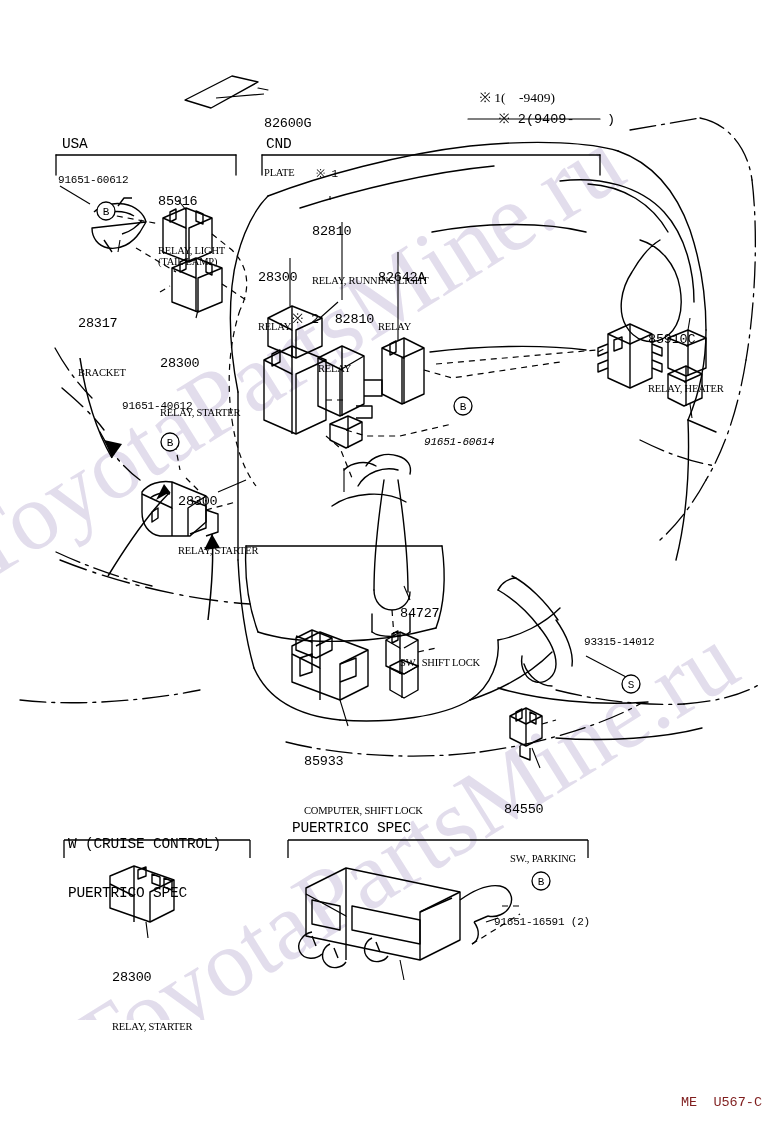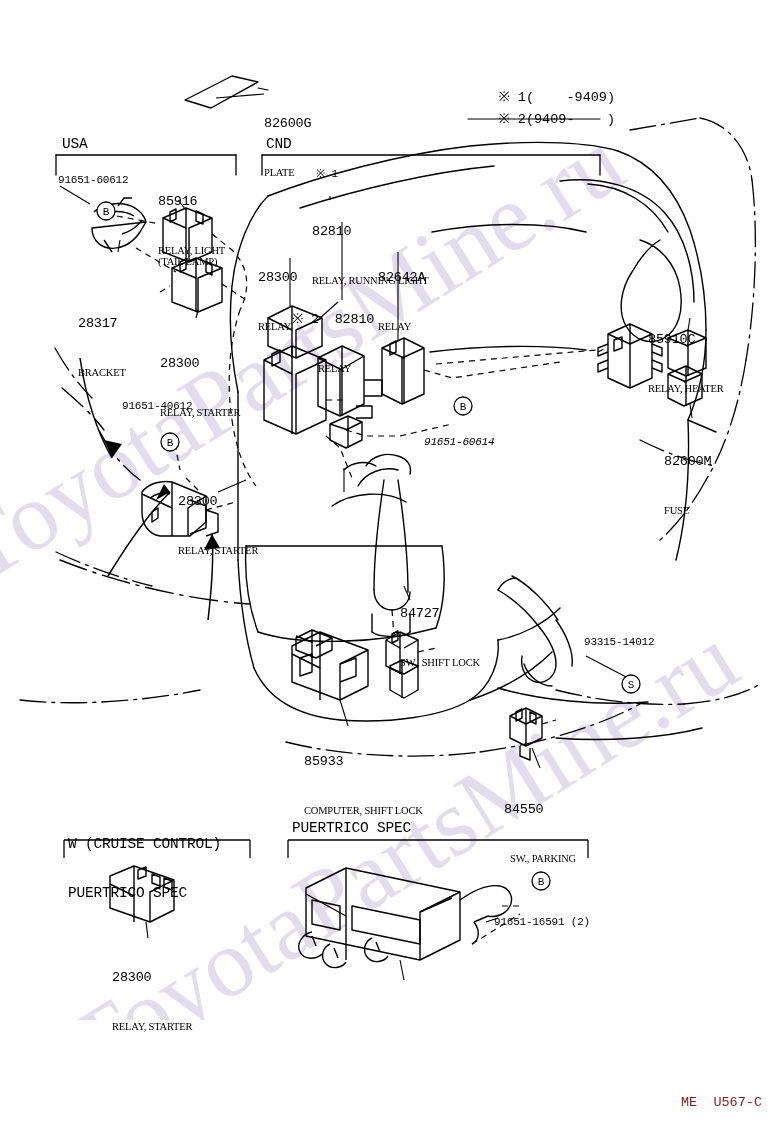--- a/index.html
+++ b/index.html
@@ -411,21 +411,21 @@
       <text x="541" y="885">B</text>
     </g>
 
   </svg>
 
   <div class="lbl" style="left:264px; top:80px;">
     <span class="big">82600G</span>
     <span class="sub">PLATE</span>
   </div>
 
-  <div class="note-box" style="left:466px; top:72px;">
+  <div class="note-box" style="left:466px; top:72px;font-family:Liberation Serif, serif;">
     <span>※ 1</span><span>(    -9409)</span>
   </div>
   <div class="note-box" style="left:466px; top:94px;">
     <span>※ 2</span><span>(9409-    )</span>
   </div>
 
   <div class="lbl hdr" style="left:62px; top:136px;">USA</div>
   <div class="lbl hdr" style="left:266px; top:136px;">CND</div>
 
   <div class="lbl solo" style="left:58px; top:174px;">91651-60612</div>
@@ -466,24 +466,20 @@
   <div class="lbl" style="left:292px; top:276px;">
     <span class="big">※ 2  82810</span>
     <span class="sub" style="margin-left:26px;">RELAY</span>
   </div>
 
   <div class="lbl" style="left:648px; top:296px;">
     <span class="big">85910C</span>
     <span class="sub">RELAY, HEATER</span>
   </div>
 
-  <div class="lbl" style="left:664px; top:418px;">
-    <span class="big">82600M</span>
-    <span class="sub">FUSE</span>
-  </div>
 
   <div class="lbl solo" style="left:122px; top:400px;">91651-40612</div>
 
   <div class="lbl solo" style="left:424px; top:436px;font-style:italic;">91651-60614</div>
 
   <div class="lbl" style="left:178px; top:458px;">
     <span class="big">28300</span>
     <span class="sub">RELAY, STARTER</span>
   </div>
 

